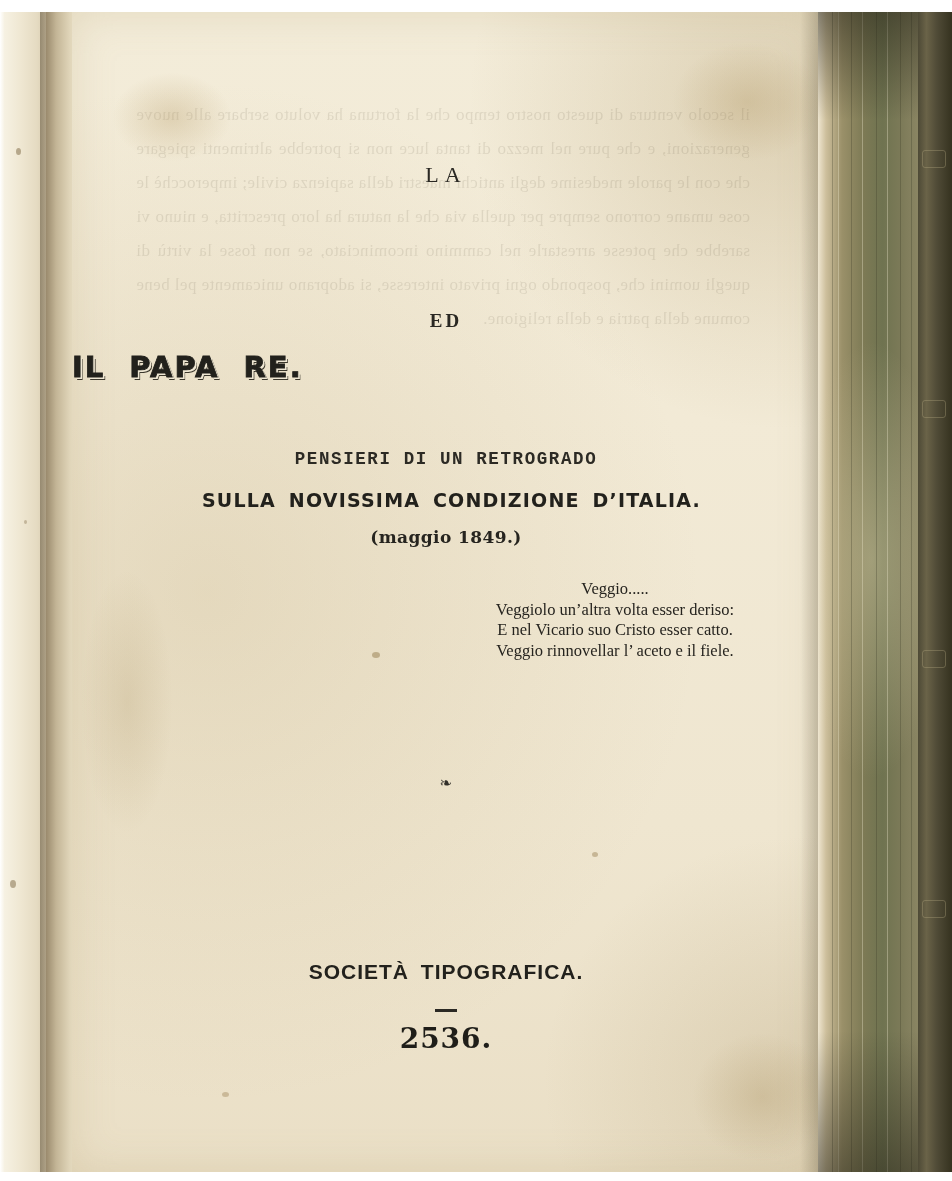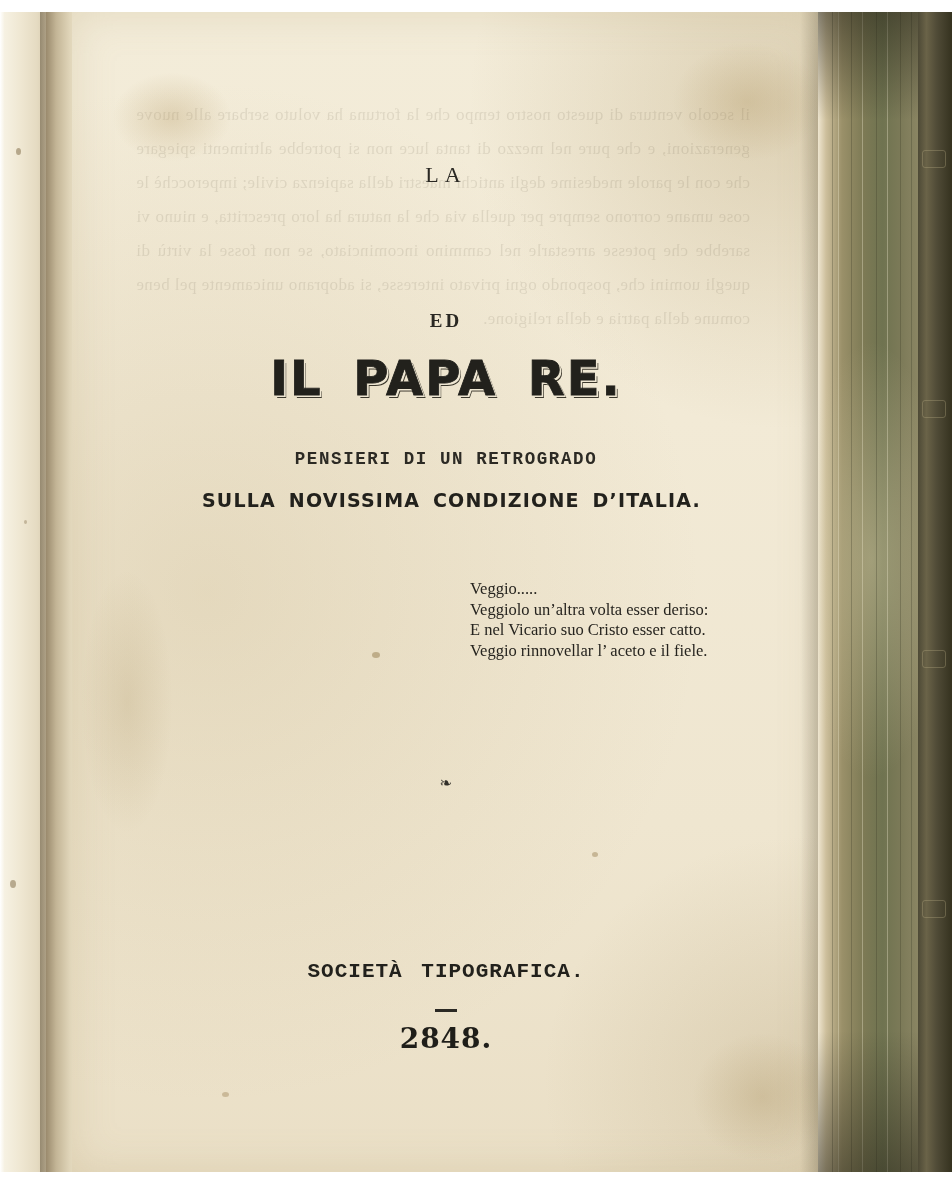--- a/index.html
+++ b/index.html
@@ -148,23 +148,23 @@
     font-weight: 700;
     letter-spacing: 3px;
     color: #2a2823;
   }
 
   .t-sub {
     position: absolute;
     top: 338px;
     left: 0;
     right: 0;
-    text-align: center;
+    text-align: left;
     font-family: "DejaVu Sans", sans-serif;
-    font-size: 48px;
+    font-size: 29px;
     font-weight: 700;
     letter-spacing: 2px;
     word-spacing: 12px;
     color: #22211c;
     -webkit-text-stroke: 0.8px #22211c;
     text-shadow:
       2px 2px 0 #efe7d3,
       2.6px 2.6px 0 #3b372c;
   }
 
@@ -205,27 +205,27 @@
     font-size: 17px;
     font-weight: 700;
     letter-spacing: 0.4px;
     color: #26241f;
   }
 
   
   .epigraph {
     position: absolute;
     top: 567px;
-    left: 398px;
+    left: 388px;
     width: 310px;
     font-family: "Liberation Serif", serif;
     font-size: 16.5px;
     line-height: 20.5px;
     color: #26241f;
-    text-align: left;
+    text-align: center;
   }
   .epigraph div { white-space: nowrap; }
   .epi-src {
     padding-left: 30px;
     padding-top: 1px;
   }
   .epi-src .sc {
     font-variant: small-caps;
     letter-spacing: 0.4px;
   }
@@ -257,21 +257,21 @@
     font-size: 38px;
     letter-spacing: 2px;
     color: #201f1a;
   }
   .t-societa {
     position: absolute;
     top: 948px;
     left: 0;
     right: 0;
     text-align: center;
-    font-family: Liberation Mono, monospace;
+    font-family: Liberation Sans, sans-serif;
     font-size: 21px;
     font-weight: 700;
     letter-spacing: 1px;
     word-spacing: 5px;
     color: #22211c;
   }
   .rule-short {
     position: absolute;
     top: 997px;
     left: 50%;
@@ -423,33 +423,34 @@
 
 
       <div class="t-ed">ED</div>
 
       <div class="t-sub">IL PAPA RE.</div>
 
       <div class="t-pensieri">PENSIERI DI UN RETROGRADO</div>
 
       <div class="t-sulla">SULLA NOVISSIMA CONDIZIONE D’ITALIA.</div>
 
+      <div class="t-date">(maggio 1849.)</div>
 
       <div class="epigraph">
         <div>Veggio.....</div>
         <div>Veggiolo un’altra volta esser deriso:</div>
         <div>E nel Vicario suo Cristo esser catto.</div>
         <div>Veggio rinnovellar l’ aceto e il fiele.</div>
       </div>
 
       <div class="ornament">❧</div>
 
       <div class="t-societa">SOCIETÀ TIPOGRAFICA.</div>
       <div class="rule-short"></div>
-      <div class="t-year">2848.</div>
+      <div class="t-year">2536.</div>
 
     </div>
   </div>
 
   <div class="page-shadow-right"></div>
 
   <div class="block">
     <div class="block-base"></div>
     <div class="block-mid-glow"></div>
     <div class="edge-line" style="left:14px;"></div>

